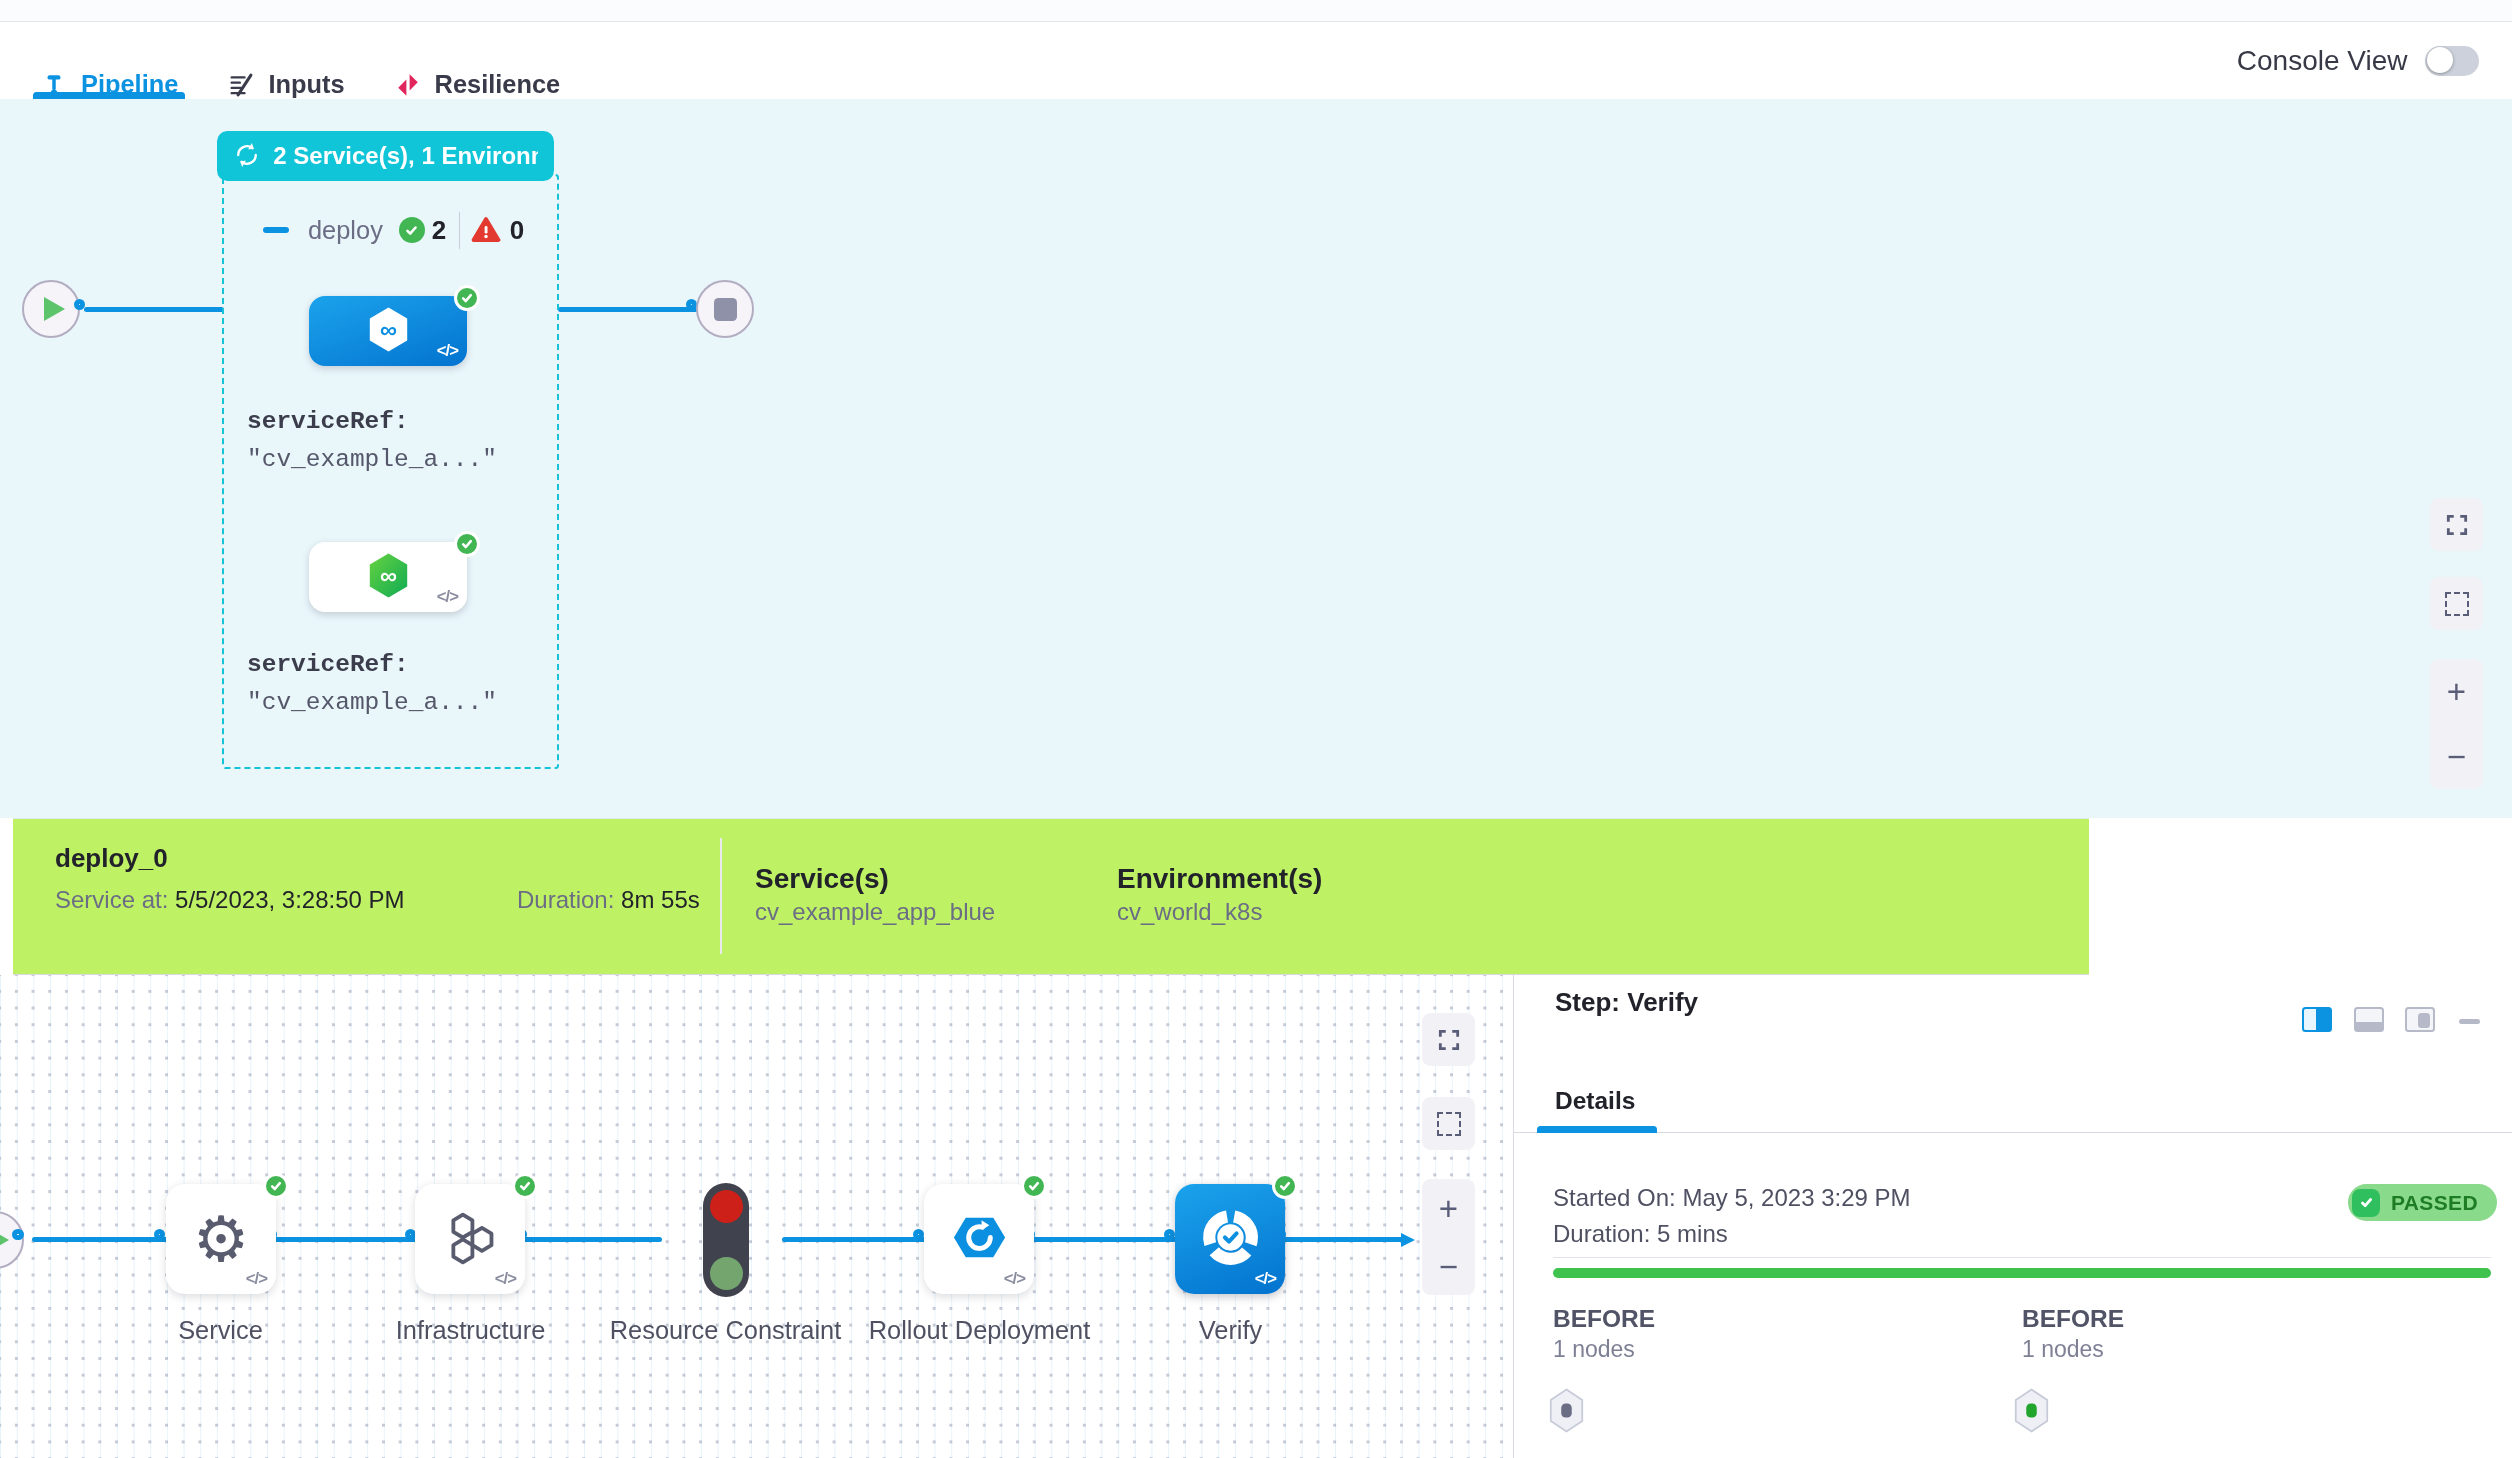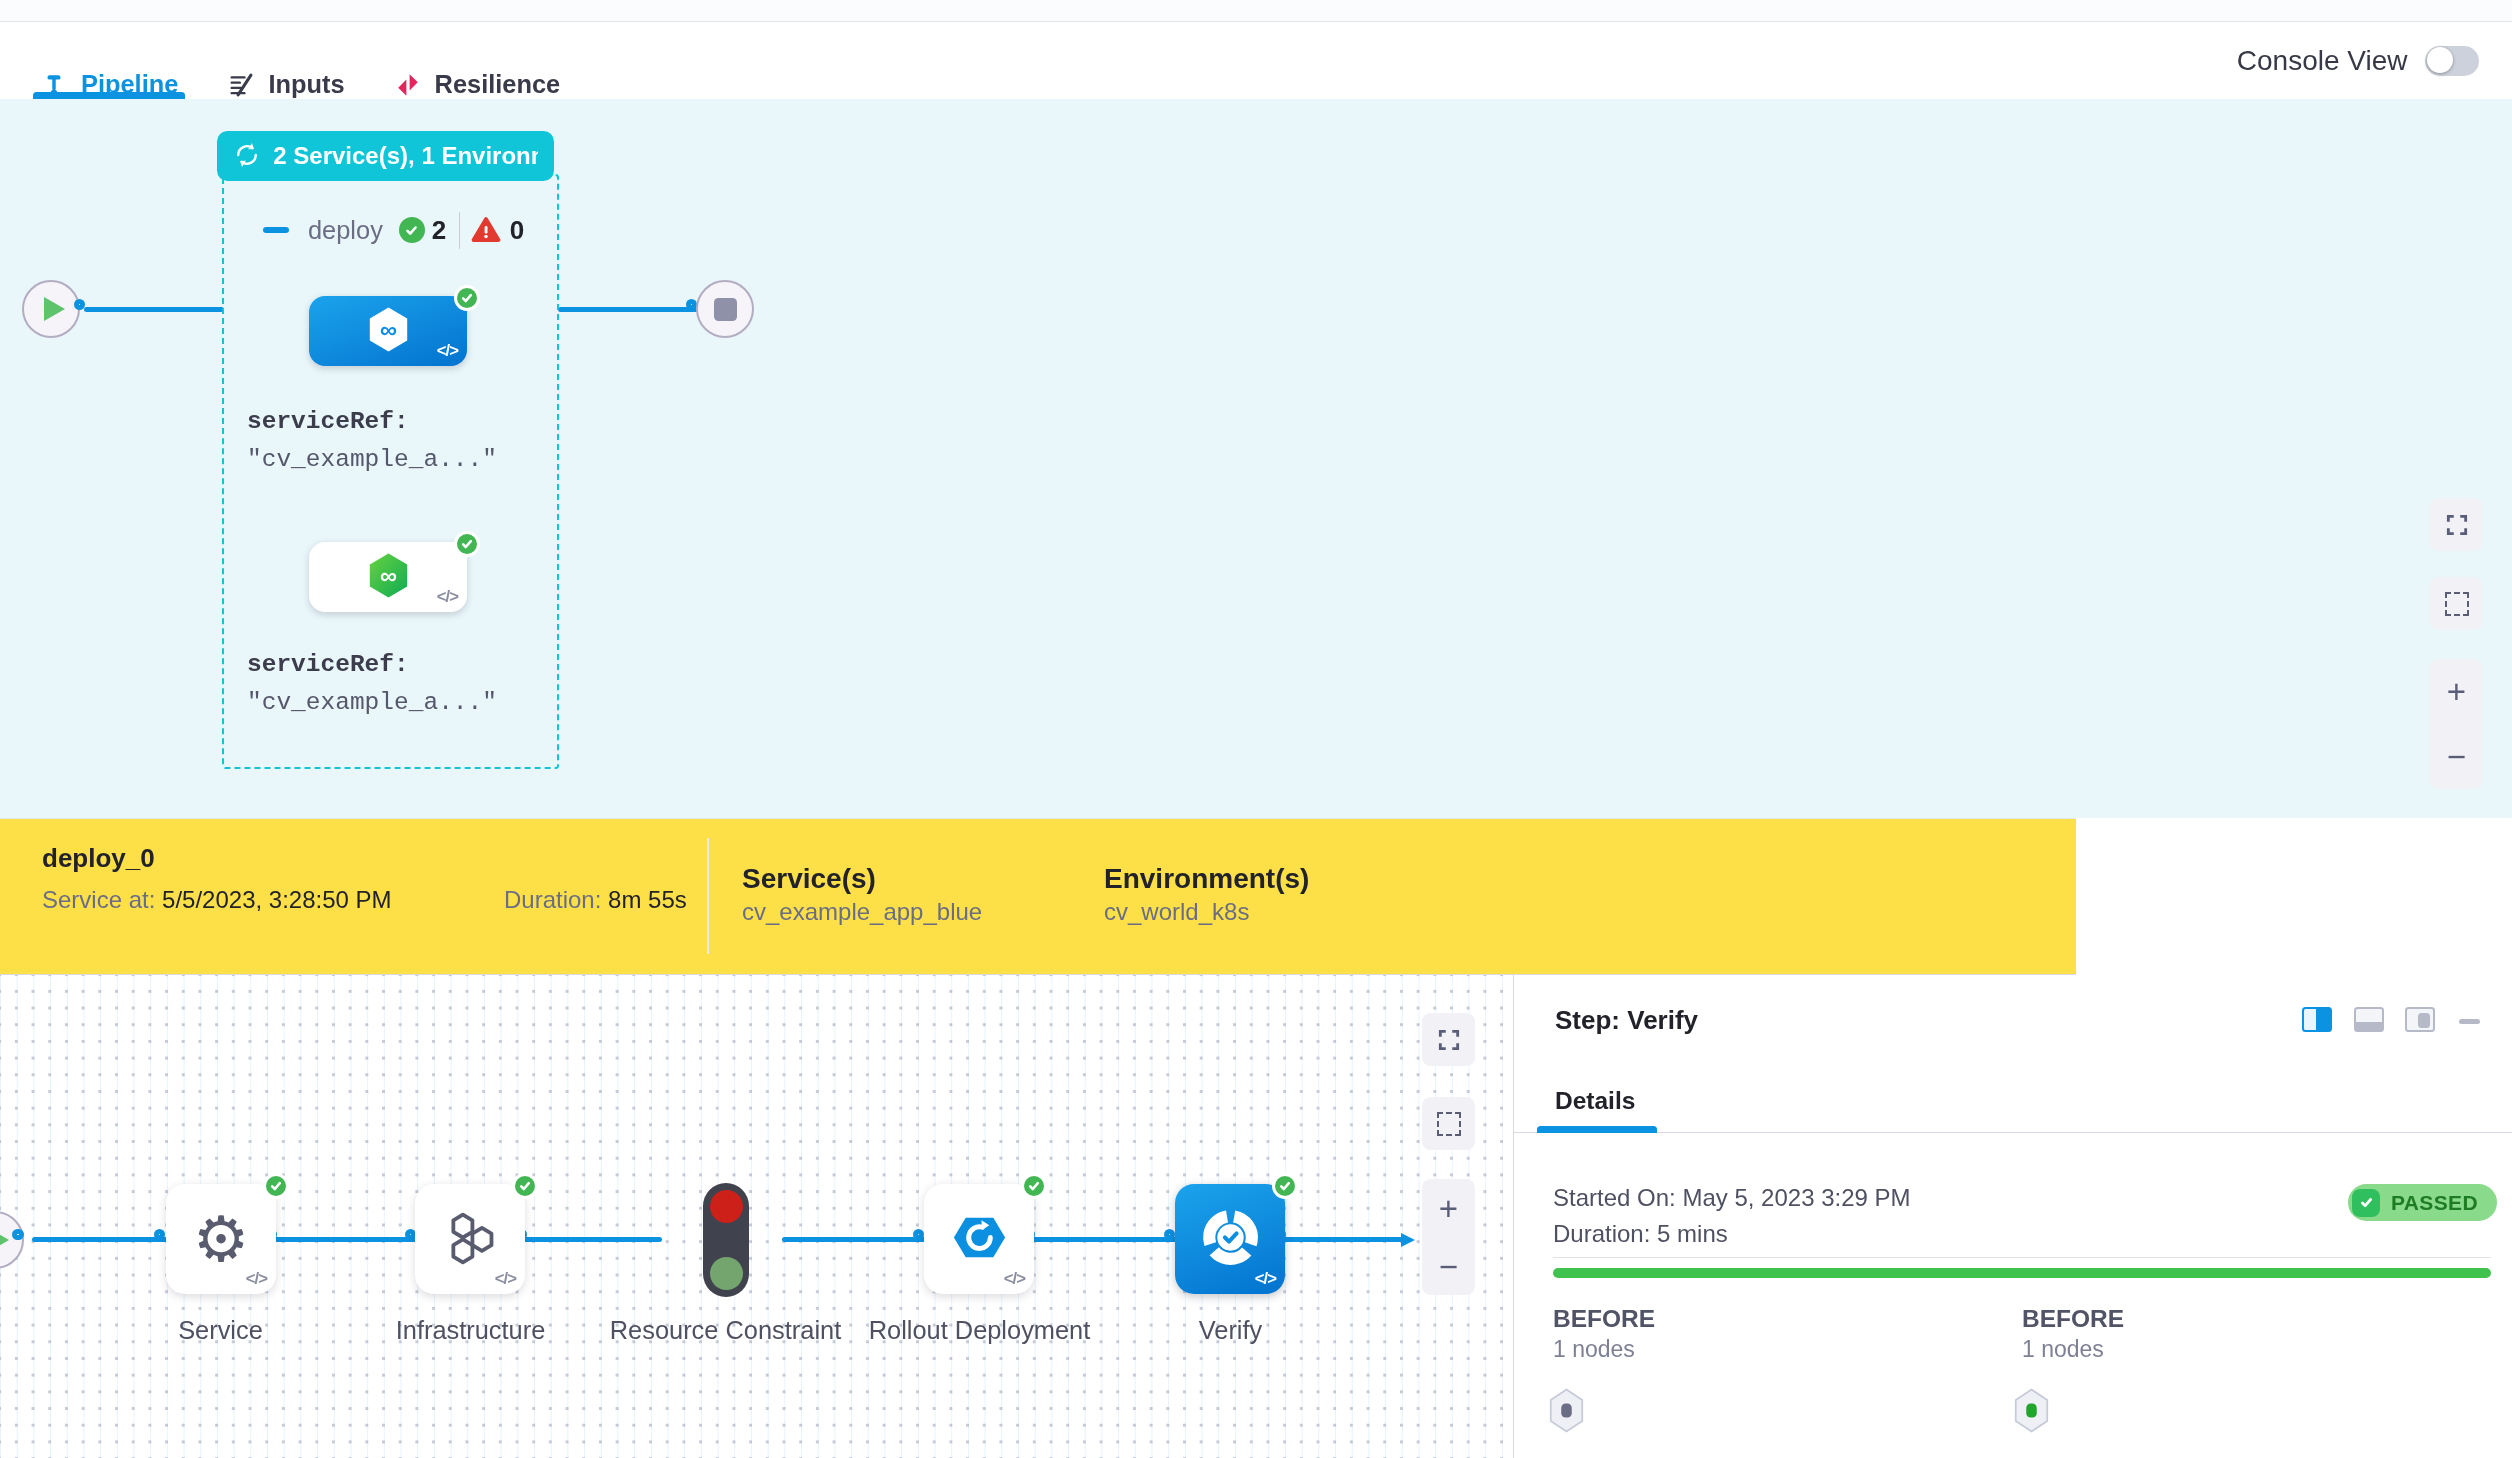--- a/index.html
+++ b/index.html
@@ -49,21 +49,21 @@
   .svc-label { position:absolute; width:281px; text-align:left; z-index:4;font-family:Liberation Mono, monospace; }
   .svc-label .k { display:block; font-size:24.5px; font-weight:bold; color:#3c3d4c; }
   .svc-label .v { display:block; font-size:24.5px; color:#55576a; margin-top:11.4px; }
 
   .ctl-btn { position:absolute; width:53px; height:53px; background:#f1f1f6; border-radius:8.8px; display:flex; align-items:center; justify-content:center; cursor:pointer; }
   .ctl-zoom { position:absolute; width:53px; background:#f1f1f6; border-radius:8.8px; display:flex; flex-direction:column; align-items:center; justify-content:space-around; cursor:pointer; }
   .zglyph { font-size:33px; color:#5a5d78; line-height:1; }
   .marquee-ic { width:24px; height:24px; border:2.6px dashed #5a5d78; }
 
   
-  .summary { position:absolute; left:0; top:818px; width:2076px; height:157px; background:#fde047; border-top:0.9px solid #e2e9ed; border-bottom:0.9px solid #d9dae1; }
+  .summary { position:absolute; left:13px; top:818px; width:2076px; height:157px; background:#bef264; border-top:0.9px solid #e2e9ed; border-bottom:0.9px solid #d9dae1; }
   .s-name { position:absolute; left:42px; top:24px; font-size:26px; font-weight:bold; color:#22222a; }
   .s-row { position:absolute; top:67px; font-size:24px; }
   .s-grey { color:#6b6d85; } .s-dark { color:#22222a; }
   .s-vdiv { position:absolute; left:707px; top:19px; width:1.8px; height:116px; background:#e8e8ef; }
   .s-colhead { position:absolute; top:44px; font-size:28px; font-weight:bold; color:#22222a; }
   .s-colval { position:absolute; top:79px; font-size:24px; color:#6b6d85; }
 
   
   .canvas-bottom { position:absolute; left:0; top:975px; width:1514px; height:484px; background-color:#fff; overflow:hidden;
     background-image:
@@ -75,21 +75,21 @@
   .step-card.blue { background:linear-gradient(160deg,#1ba3ec,#0373cf); box-shadow:0 2.6px 8.8px rgba(40,41,61,.25); }
   .step-label { position:absolute; width:263px; text-align:center; font-size:25.4px; color:#4f5162; line-height:37px; z-index:4; }
   .gearglyph { font-size:63px; color:#595c6e; line-height:1; }
   .traffic { position:absolute; left:703px; top:208px; width:46px; height:114px; background:#40434e; border-radius:23px; z-index:4; display:flex; flex-direction:column; align-items:center; justify-content:space-between; padding:7px 0; }
   .traffic .red { width:33px; height:33px; border-radius:50%; background:#cc2018; }
   .traffic .grn { width:33px; height:33px; border-radius:50%; background:#74a56f; }
   .arrowhead { position:absolute; left:1401px; top:258px; width:0; height:0; border-top:7px solid transparent; border-bottom:7px solid transparent; border-left:14px solid #0b92e1; }
 
   
   .panel { position:absolute; left:1513px; top:975px; width:999px; height:484px; background:#fff; border-left:0.9px solid #d9dae1; }
-  .p-title { position:absolute; left:41px; top:30px; font-size:26px; font-weight:600; color:#22222a; }
+  .p-title { position:absolute; left:41px; top:12px; font-size:26px; font-weight:600; color:#22222a; }
   .lay-ic { position:absolute; top:32px; width:30px; height:25.4px; border-radius:3.5px; cursor:pointer; }
   .lay-right { border:2.6px solid #0b92e1; background:linear-gradient(to right,#eaf6ff 45%, #0b92e1 45%); }
   .lay-bottom { border:2.6px solid #b6b9c8; background:linear-gradient(to bottom,#f4f5f9 60%, #b6b9c8 60%); }
   .lay-float { border:2.6px solid #b6b9c8; background:#f4f5f9; position:absolute; }
   .lay-float::after { content:""; position:absolute; right:2.6px; top:3.5px; width:12.3px; height:15px; border-radius:3.5px; background:#b6b9c8; }
   .lay-dash { position:absolute; top:44px; width:21px; height:5.3px; border-radius:2.6px; background:#b6b9c8; cursor:pointer; }
   .p-tab { position:absolute; left:41px; top:112px; font-size:24.5px; font-weight:600; color:#22222a; cursor:pointer; }
   .p-underline { position:absolute; left:23px; top:151px; width:120px; height:7px; background:#0b92e1; border-radius:3.5px 3.5px 0 0; z-index:2; }
   .p-divider { position:absolute; left:0; top:157px; width:999px; height:0.9px; background:#d9dae1; }
   .p-meta { position:absolute; left:39px; font-size:24px; color:#4f5162; }

